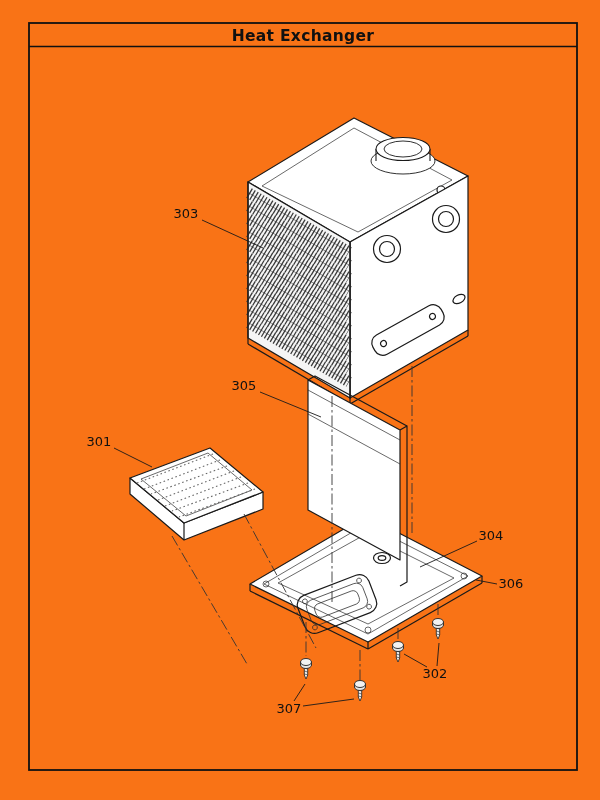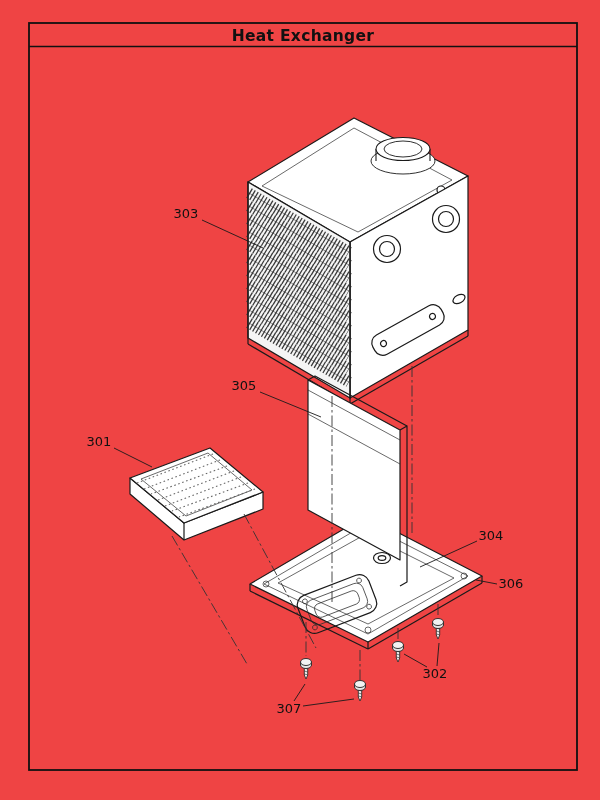--- a/index.html
+++ b/index.html
@@ -1,20 +1,20 @@
 <!DOCTYPE html>
 <html><head>
 <meta charset="utf-8">
 <style>
   html,body { margin:0; padding:0; background:#ffffff; }
   .page {
     position: relative;
     width: 600px;
     height: 800px;
-    background: #ef4444;
+    background: #f97316;
     font-family: "DejaVu Sans", "Liberation Sans", sans-serif;
     overflow: hidden;
   }
   svg { position:absolute; top:0; left:0; }
   .title-text {
     font-size: 15.5px;
     font-weight: 600;
     fill: #111;
     letter-spacing: .3px;
   }

